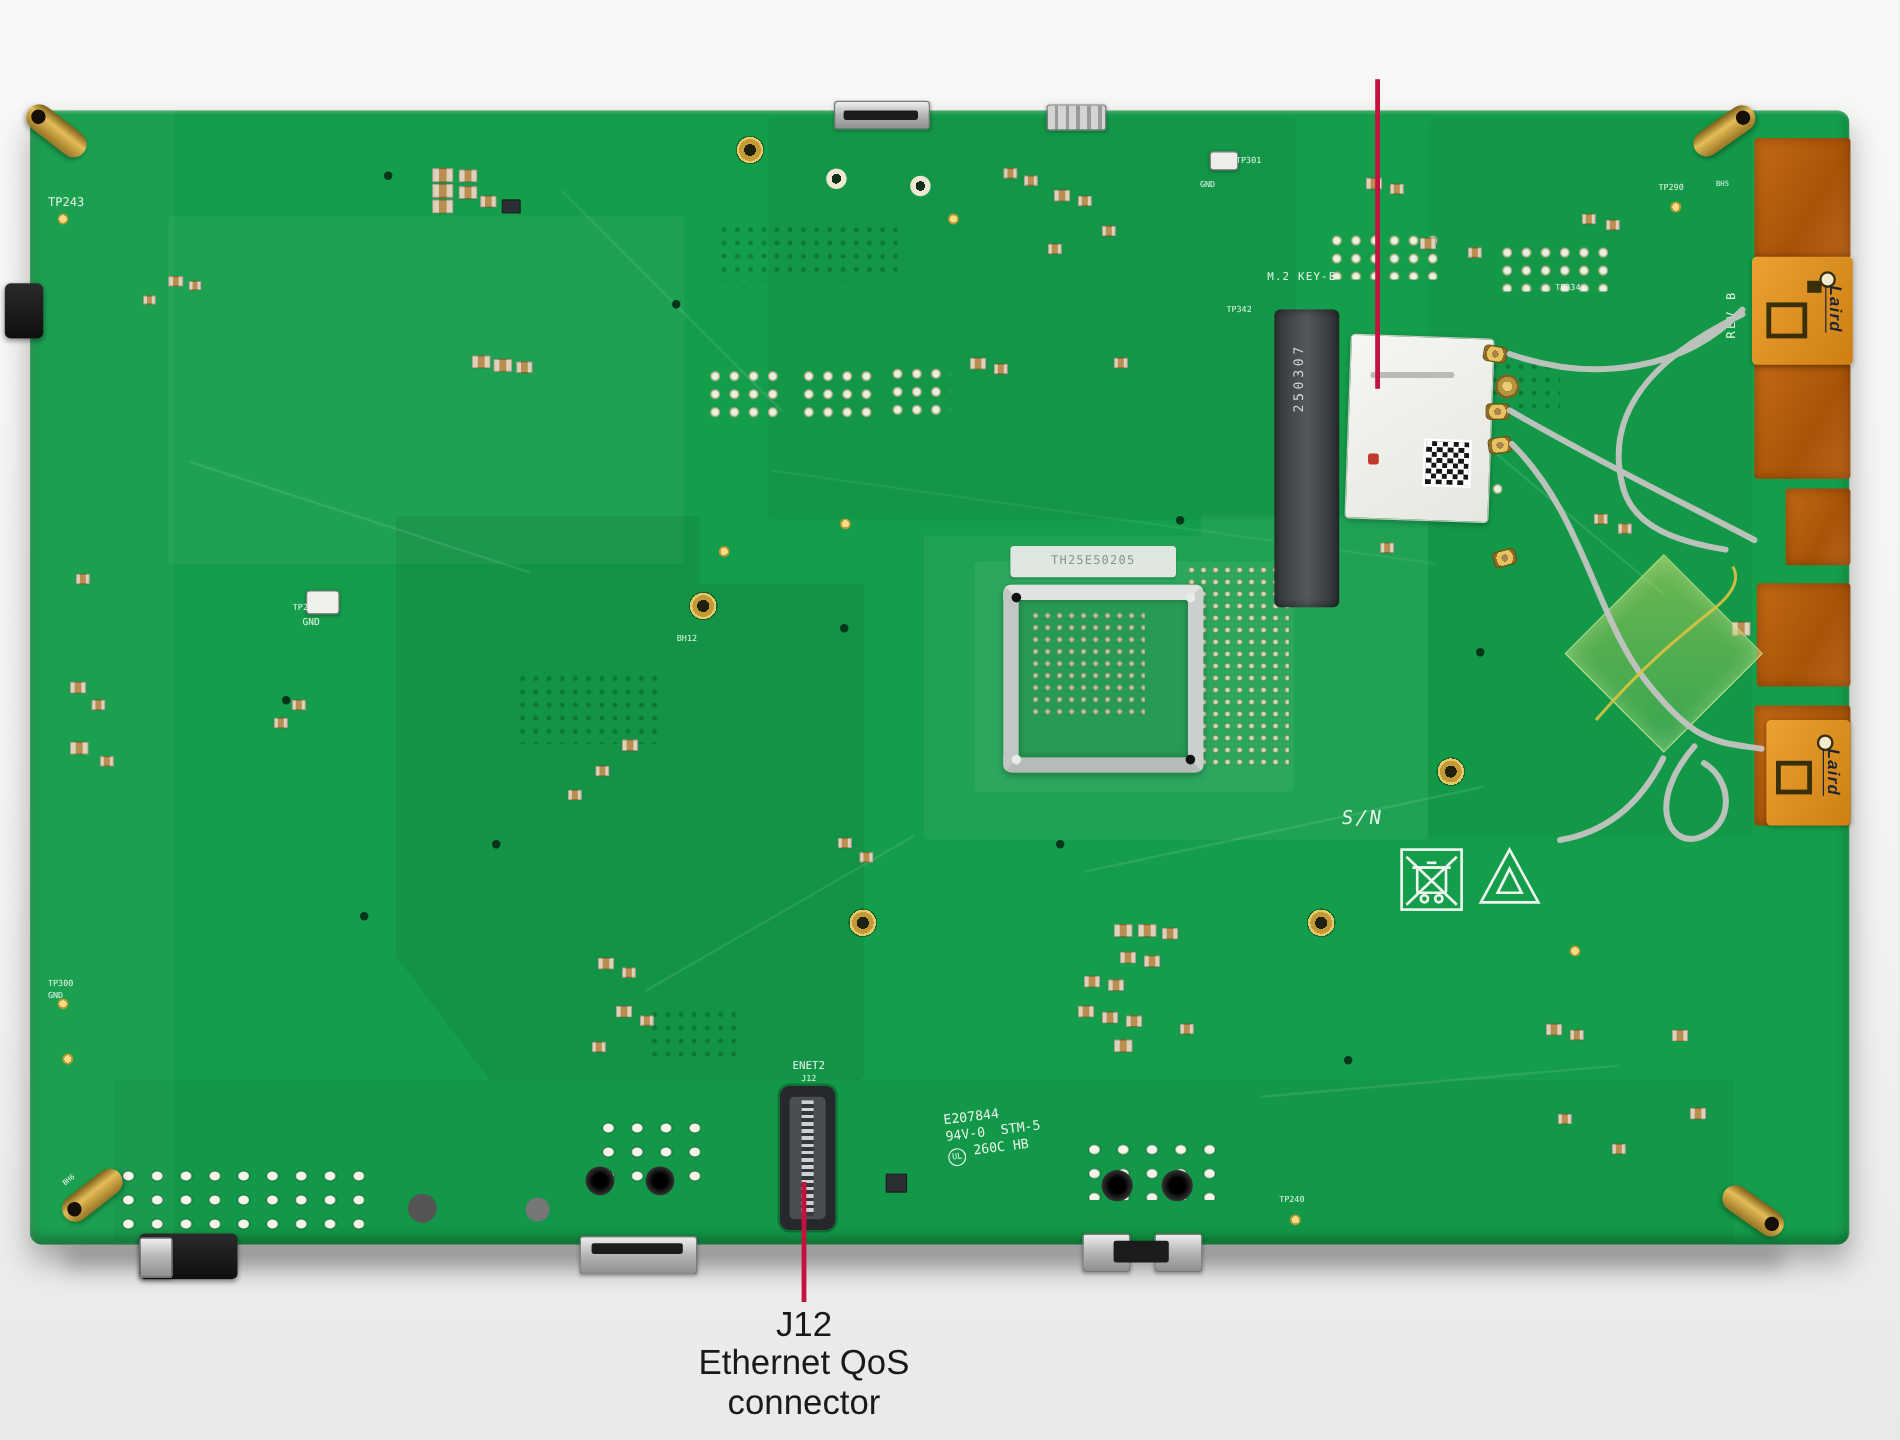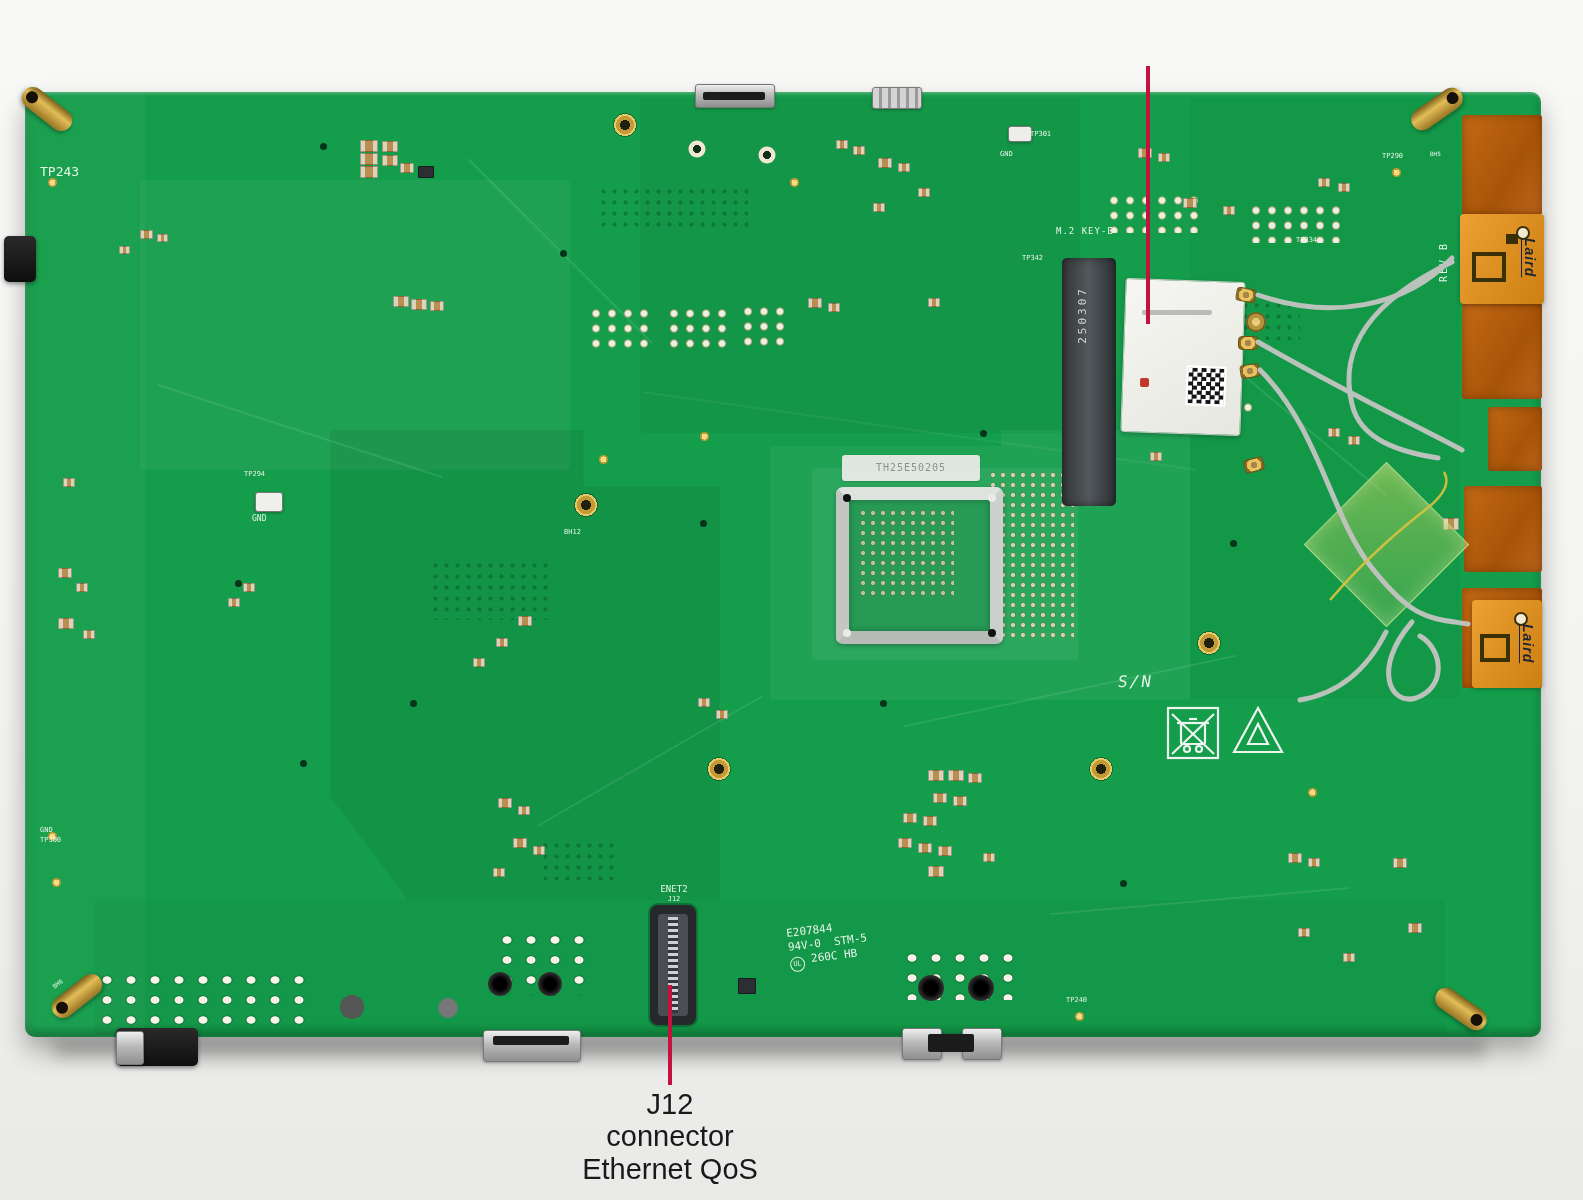--- a/index.html
+++ b/index.html
@@ -328,42 +328,42 @@
     </g>
   </svg>
 
   <div class="abs silk" style="left:1056px;top:226px;font-size:9px;letter-spacing:1px;">M.2 KEY-E</div>
   <div class="abs silk" style="left:1022px;top:254px;font-size:7px;">TP342</div>
   <div class="abs silk" style="left:1296px;top:236px;font-size:7px;">TP334</div>
   <div class="abs silk" style="left:646px;top:884px;width:56px;text-align:center;font-size:9px;">ENET2</div>
   <div class="abs silk" style="left:646px;top:895px;width:56px;text-align:center;font-size:7px;">J12</div>
   <div class="abs silk" style="left:1118px;top:672px;font-size:16px;letter-spacing:2px;transform:skewX(-8deg);">S/N</div>
   <div class="abs silk" style="left:1438px;top:242px;writing-mode:vertical-rl;transform:rotate(180deg);font-size:10px;letter-spacing:2px;">REV B</div>
-  <div class="abs silk" style="left:244px;top:470px;font-size:7px;">TP294</div>
+  <div class="abs silk" style="left:244px;top:502px;font-size:7px;">TP294</div>
   <div class="abs silk" style="left:252px;top:514px;font-size:8px;">GND</div>
-  <div class="abs silk" style="left:40px;top:164px;font-size:13px;">TP243</div>
+  <div class="abs silk" style="left:40px;top:164px;font-size:10px;">TP243</div>
   <div class="abs silk" style="left:1382px;top:152px;font-size:7px;">TP290</div>
   <div class="abs silk" style="left:1430px;top:150px;font-size:6px;">BH5</div>
-  <div class="abs silk" style="left:40px;top:836px;font-size:7px;">TP300</div>
+  <div class="abs silk" style="left:40px;top:816px;font-size:7px;">TP300</div>
   <div class="abs silk" style="left:40px;top:826px;font-size:7px;">GND</div>
   <div class="abs silk" style="left:1030px;top:130px;font-size:7px;">TP301</div>
   <div class="abs silk" style="left:1000px;top:150px;font-size:7px;">GND</div>
   <div class="abs silk" style="left:1066px;top:996px;font-size:7px;">TP240</div>
   <div class="abs silk" style="left:52px;top:980px;font-size:6px;transform:rotate(-38deg);">BH6</div>
   <div class="abs silk" style="left:564px;top:528px;font-size:7px;">BH12</div>
   <div class="abs cert" style="left:788px;top:922px;">
     <div>E207844</div>
     <div><span>94V-0</span>&nbsp;&nbsp;<span>STM-5</span></div>
     <div><span class="ulmark">UL</span>&nbsp;<span>260C HB</span></div>
   </div>
 
   <div class="abs redline" style="left:1146px;top:66px;height:258px;"></div>
   <div class="abs redline" style="left:668px;top:985px;height:100px;"></div>
 
   <div class="abs ann" style="left:1017px;top:4px;width:264px;">
   </div>
   <div class="abs ann" style="left:538px;top:1088px;width:264px;">
     <div>J12</div>
+    <div>Ethernet QoS</div>
     <div>connector</div>
-    <div>Ethernet QoS</div>
   </div>
 
 </div>
 
 </body></html>

